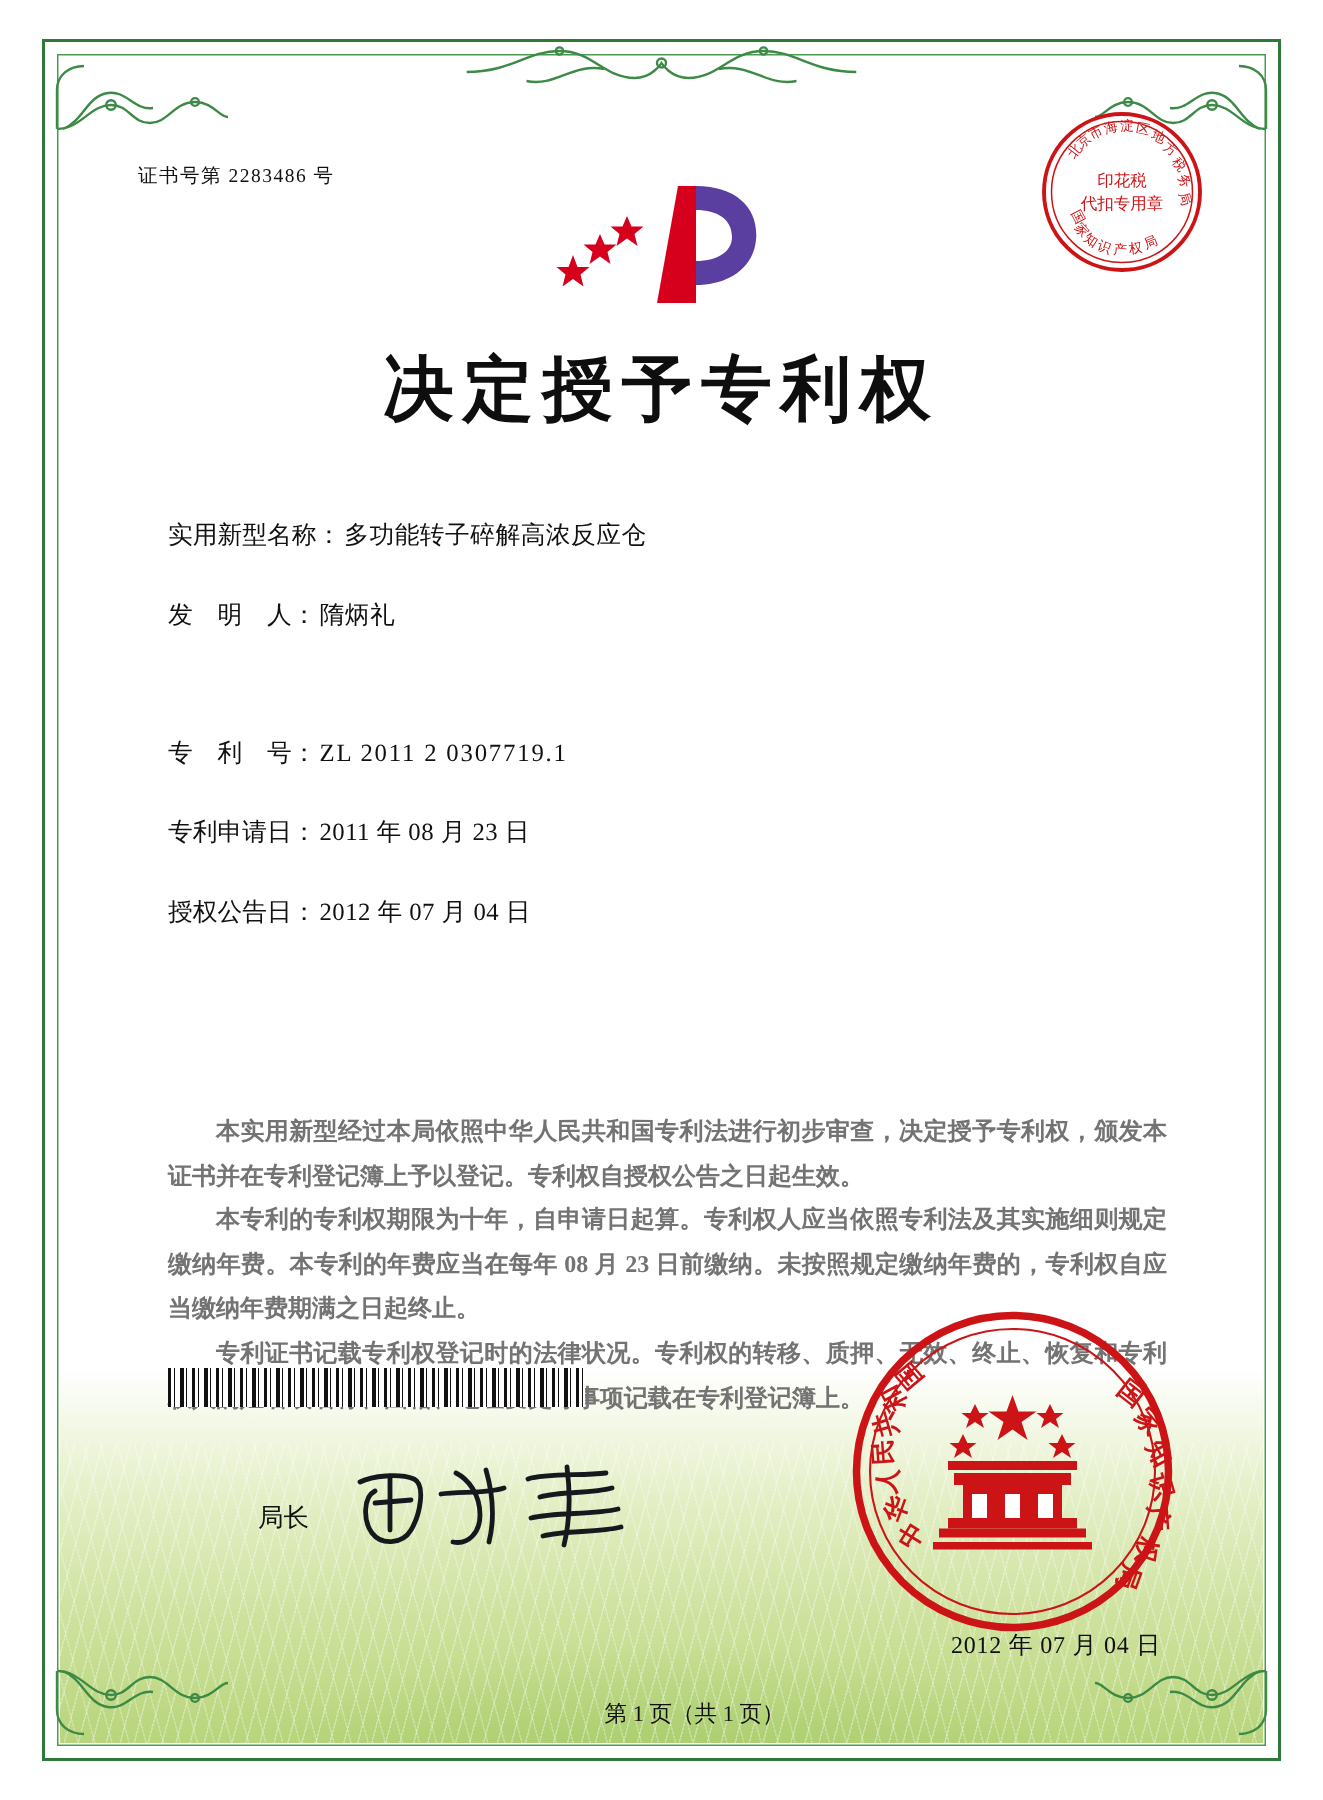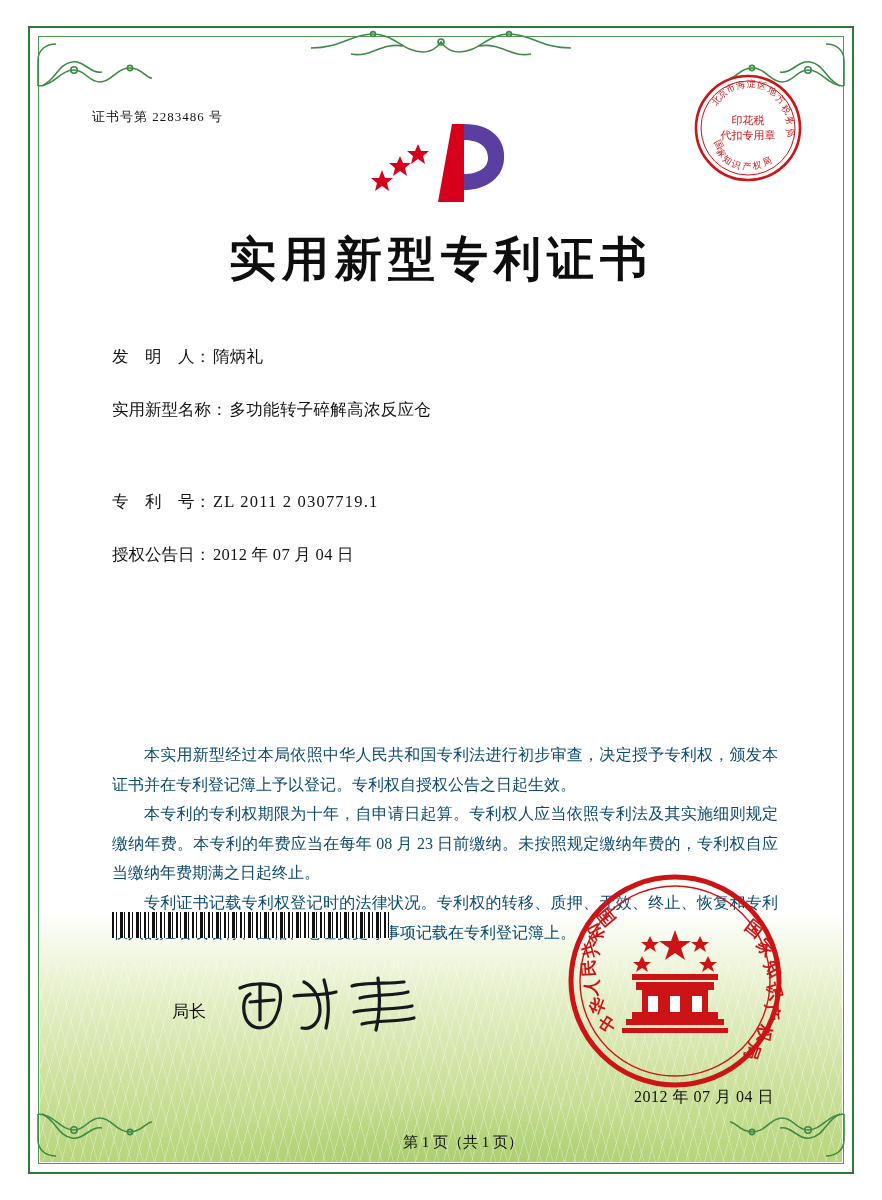--- a/index.html
+++ b/index.html
@@ -161,22 +161,23 @@
     margin-top: 40px;
   }
 
   .paras {
     position: absolute;
     left: 112px;
     right: 104px;
     top: 740px;
     font-size: 16px;
     line-height: 1.85;
-    color: #0c4a6e;
+    color: #737373;
     text-align: justify;
+    font-weight: bold;
   }
   .para { text-indent: 2em; margin: 0 0 0 0; }
 
   
   .barcode {
     position: absolute;
     left: 112px;
     top: 912px;
     width: 278px;
     height: 26px;
@@ -338,34 +339,38 @@
           <text transform="translate(39,94) rotate(20)">识</text>
           <text transform="translate(50,97) rotate(6)">产</text>
           <text transform="translate(61,97) rotate(-8)">权</text>
           <text transform="translate(72,94) rotate(-22)">局</text>
         </g>
         <text x="56" y="52" text-anchor="middle" fill="#cc1417" font-family="DejaVu Serif, serif" font-size="11">印花税</text>
         <text x="56" y="67" text-anchor="middle" fill="#cc1417" font-family="DejaVu Serif, serif" font-size="11">代扣专用章</text>
       </svg>
     </div>
 
-    <div class="title">实用新型专利证书</div>
+    <div class="title">决定授予专利权</div>
 
     <div class="fields">
+      <div class="field-row">
+        <span class="field-label">实用新型名称：</span>
+        <span class="field-value">多功能转子碎解高浓反应仓</span>
+      </div>
       <div class="field-row">
         <span class="field-label">发　明　人：</span>
         <span class="field-value">隋炳礼</span>
       </div>
       <div class="field-row">
-        <span class="field-label">实用新型名称：</span>
-        <span class="field-value">多功能转子碎解高浓反应仓</span>
+        <span class="field-label">专　利　号：</span>
+        <span class="field-value mono">ZL 2011 2 0307719.1</span>
       </div>
       <div class="field-row">
-        <span class="field-label">专　利　号：</span>
-        <span class="field-value mono">ZL 2011 2 0307719.1</span>
+        <span class="field-label">专利申请日：</span>
+        <span class="field-value">2011 年 08 月 23 日</span>
       </div>
       <div class="field-row">
         <span class="field-label">授权公告日：</span>
         <span class="field-value">2012 年 07 月 04 日</span>
       </div>
     </div>
 
     <div class="paras">
       <p class="para">本实用新型经过本局依照中华人民共和国专利法进行初步审查，决定授予专利权，颁发本证书并在专利登记簿上予以登记。专利权自授权公告之日起生效。</p>
       <p class="para">本专利的专利权期限为十年，自申请日起算。专利权人应当依照专利法及其实施细则规定缴纳年费。本专利的年费应当在每年 08 月 23 日前缴纳。未按照规定缴纳年费的，专利权自应当缴纳年费期满之日起终止。</p>

